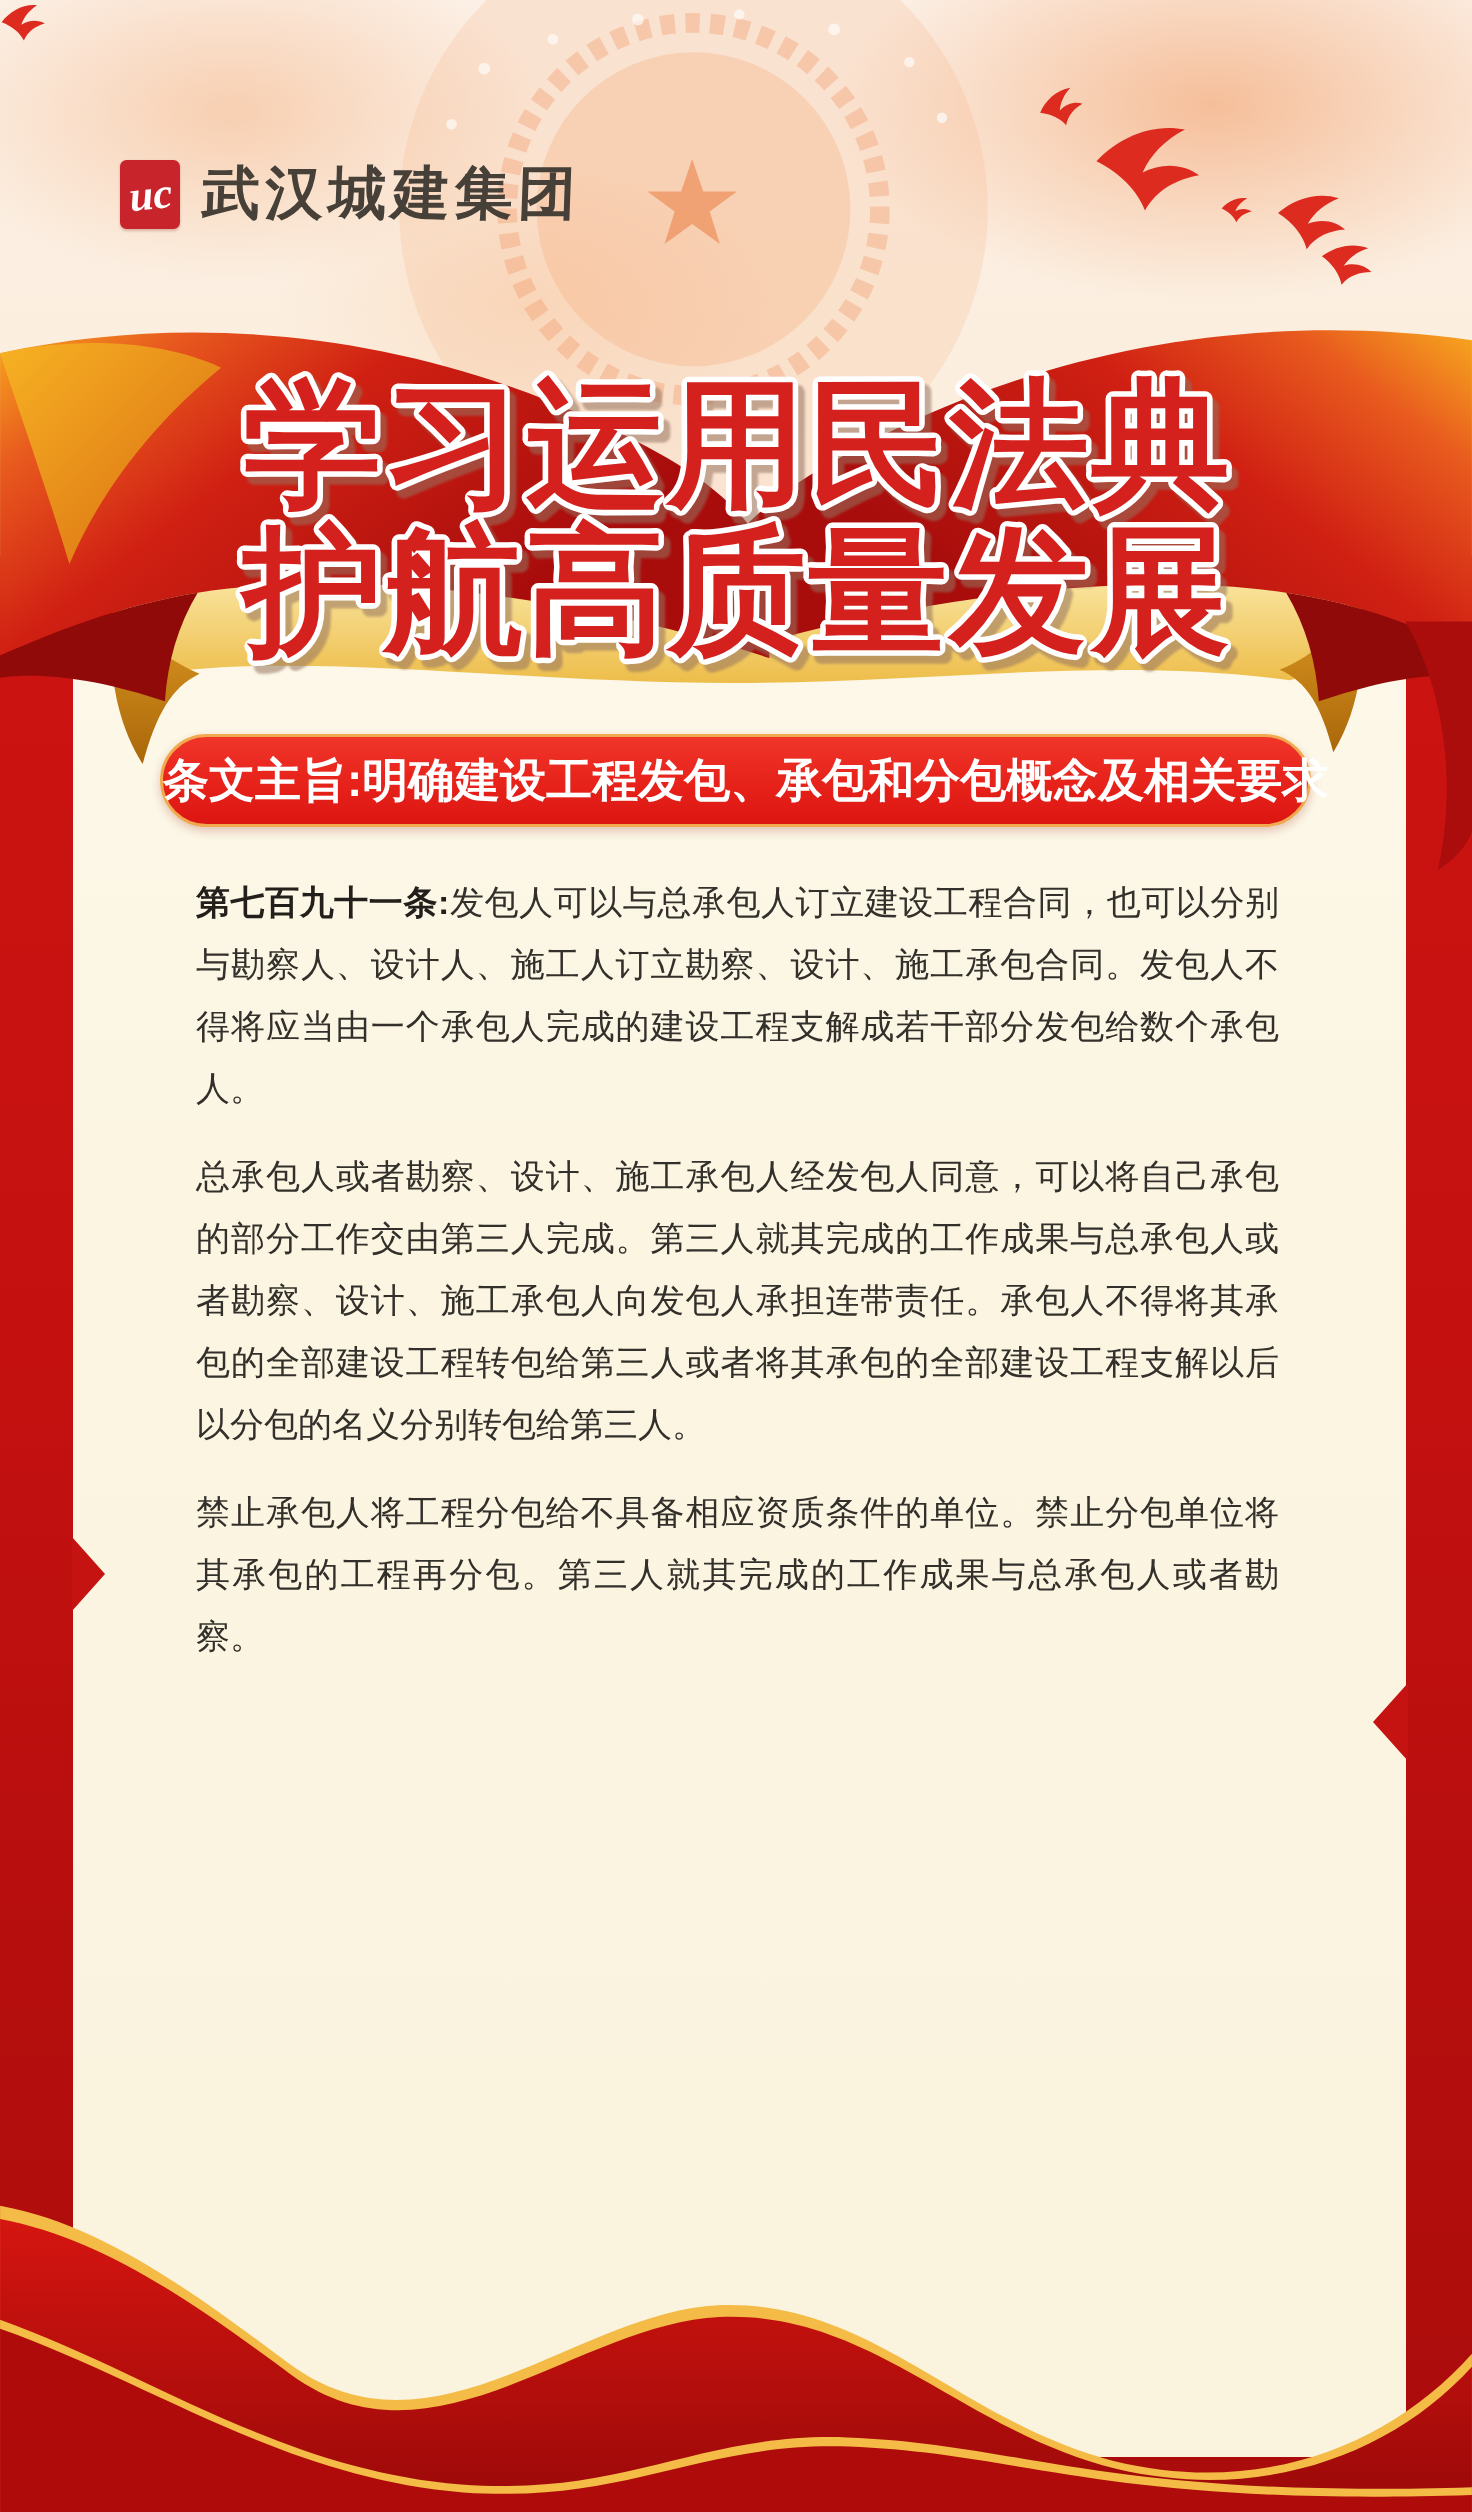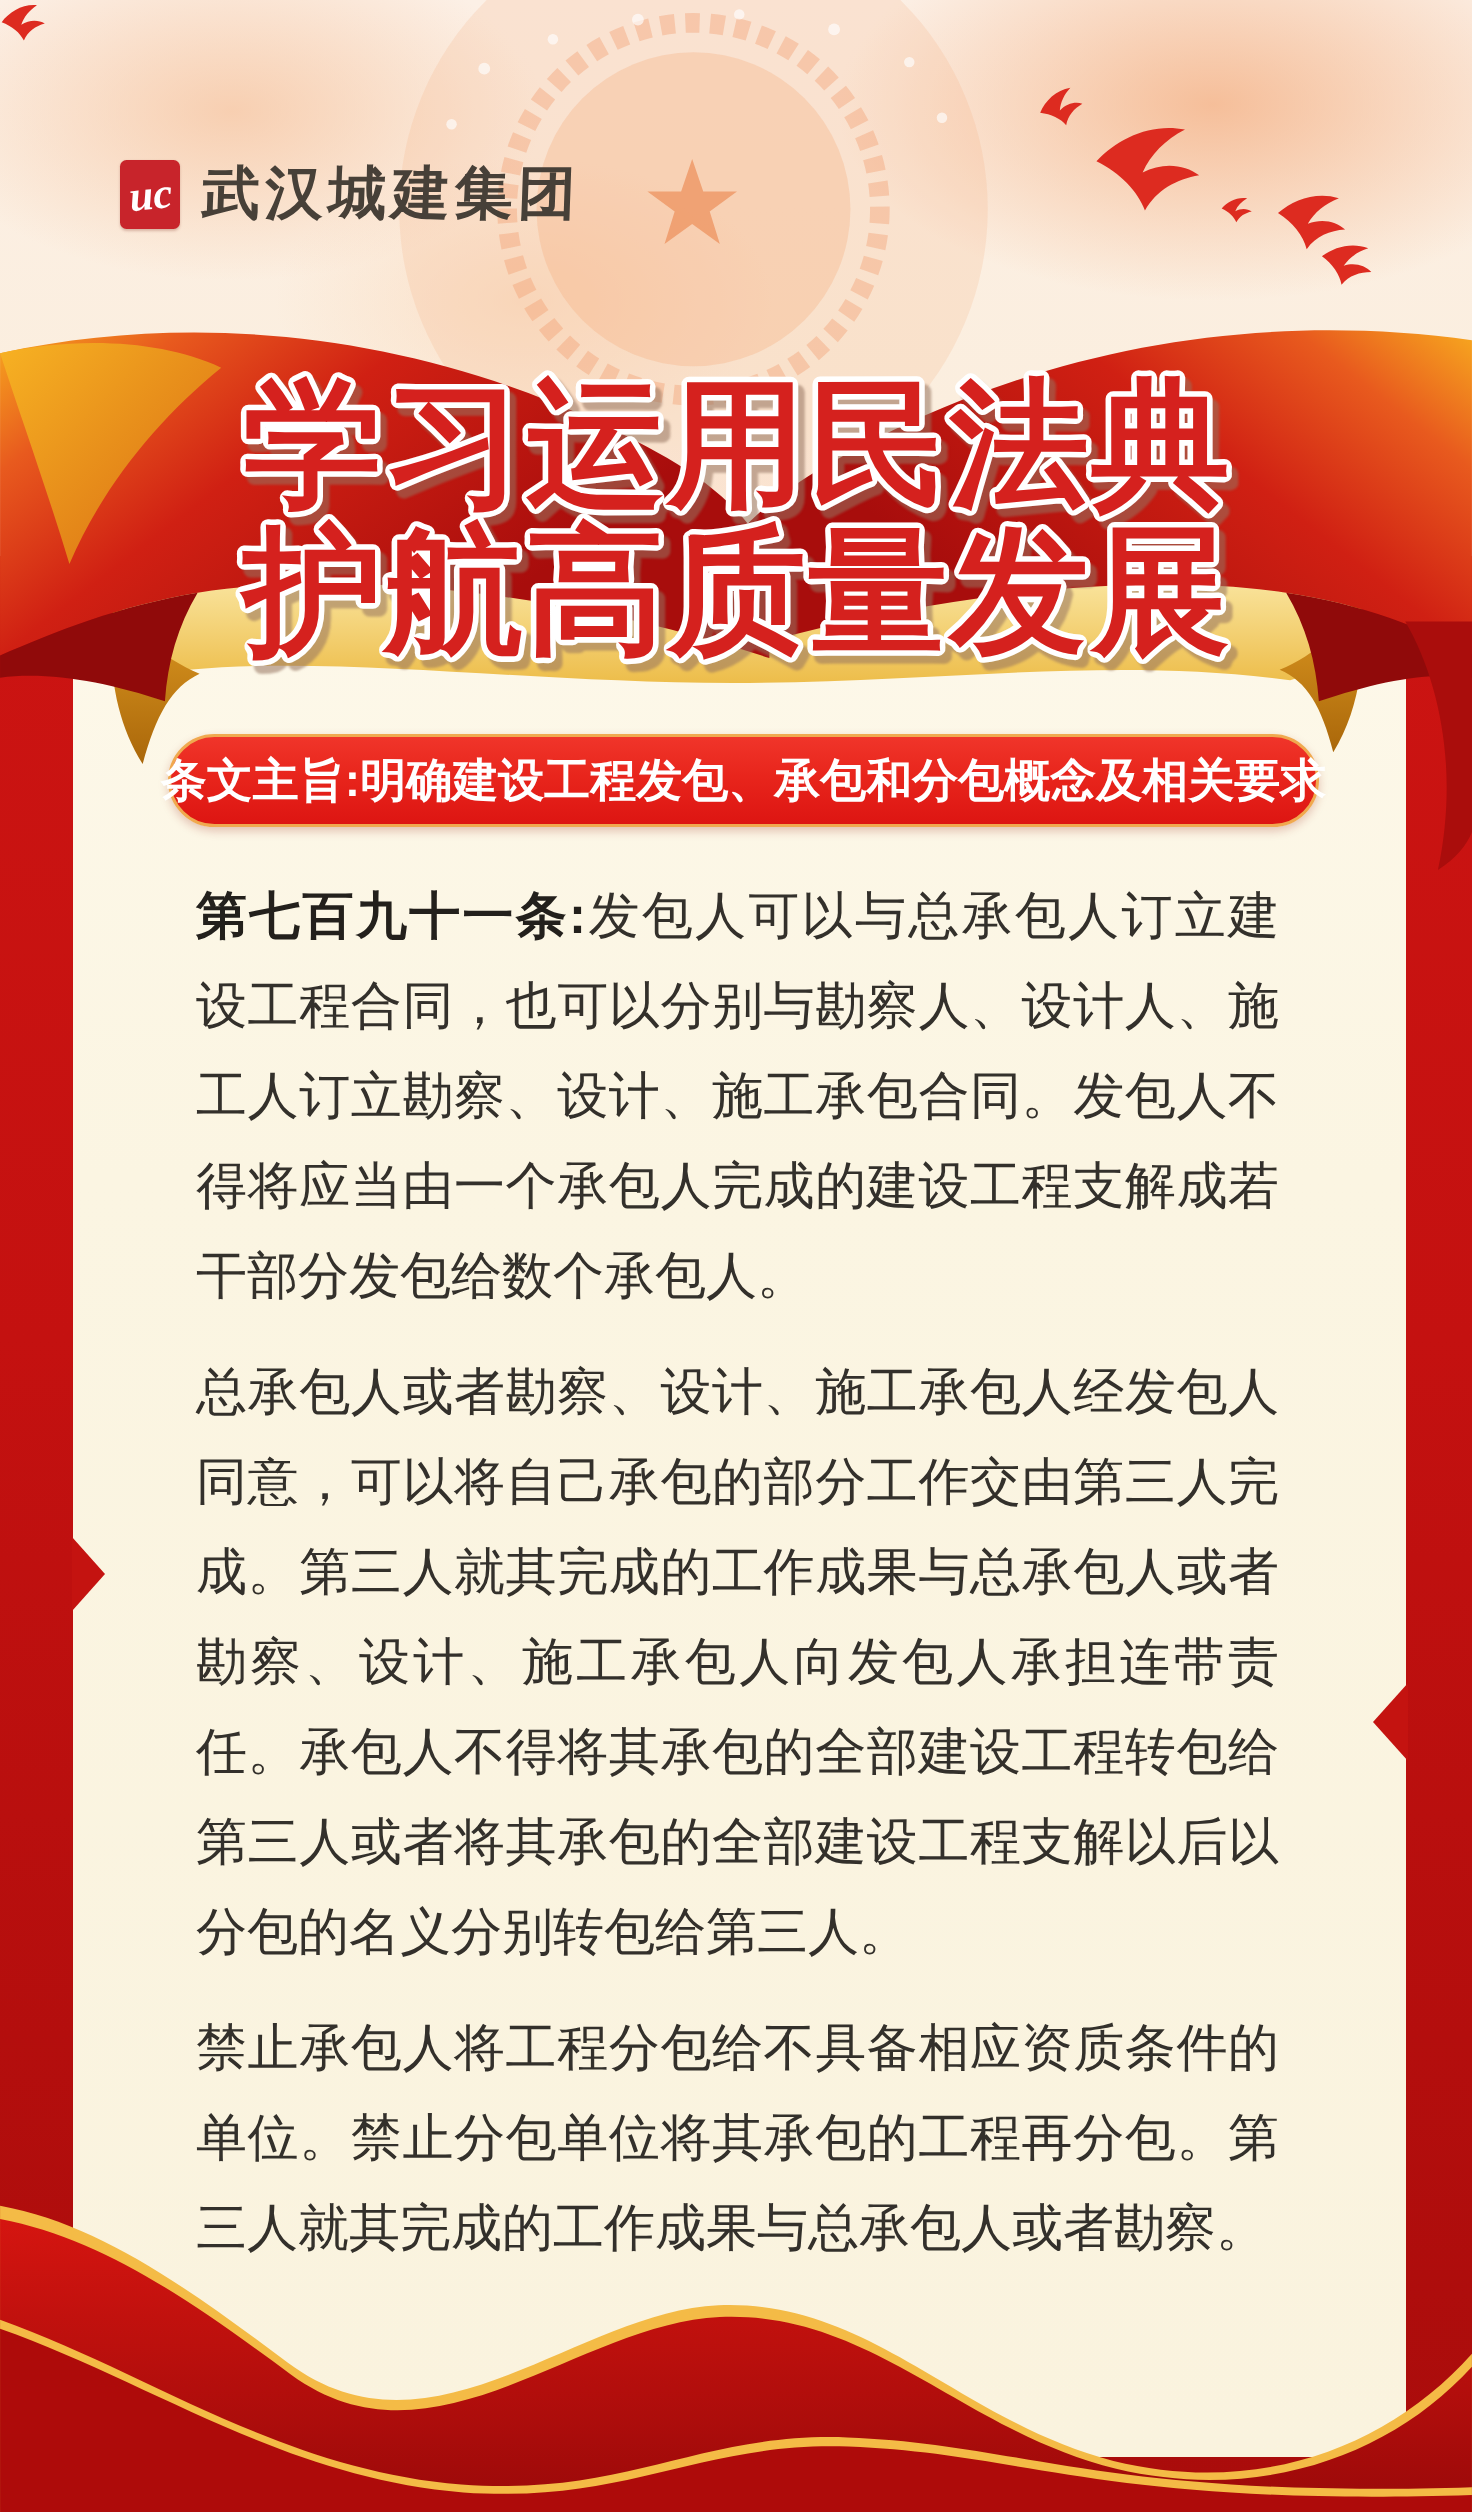--- a/index.html
+++ b/index.html
@@ -38,30 +38,30 @@
   .notch{position:absolute;width:0;height:0;}
   .notch-left{left:72px;top:1537px;border-top:37px solid transparent;
               border-bottom:37px solid transparent;border-left:33px solid #c41310;}
   .notch-right{right:64px;top:1683px;border-top:39px solid transparent;
                border-bottom:39px solid transparent;border-right:35px solid #c41310;}
 
   .deco{position:absolute;left:0;top:0;pointer-events:none;}
   .title-layer{position:absolute;left:0;top:0;pointer-events:none;}
 
   
-  .pill{position:absolute;left:168px;top:734px;width:1151px;height:93px;border-radius:47px;
+  .pill{position:absolute;left:160px;top:734px;width:1151px;height:93px;border-radius:47px;
         box-sizing:border-box;border:3.9px solid #f0a94f;
         background:linear-gradient(180deg,#f0352a 0%,#e8251c 45%,#dd1512 100%);
-        display:flex;align-items:center;justify-content:center;
+        display:flex;align-items:center;justify-content:flex-start;
         box-shadow:0 3.9px 9.2px rgba(150,30,20,.25);}
   .pill span{color:#ffffff;font-weight:bold;font-size:46px;letter-spacing:0px;white-space:nowrap;}
 
   
   .article{position:absolute;left:196px;top:871px;width:1083px;
-           font-size:51px;line-height:90px;color:#33302b;
+           font-size:34px;line-height:62px;color:#33302b;
            text-align:justify;text-justify:inter-ideograph;}
   .article p{margin:0 0 26px 0;}
   .article b{font-weight:900;color:#23201c;}
 </style>
 </head>
 <body>
 
 <div class="poster">
 
   <div class="sky">

